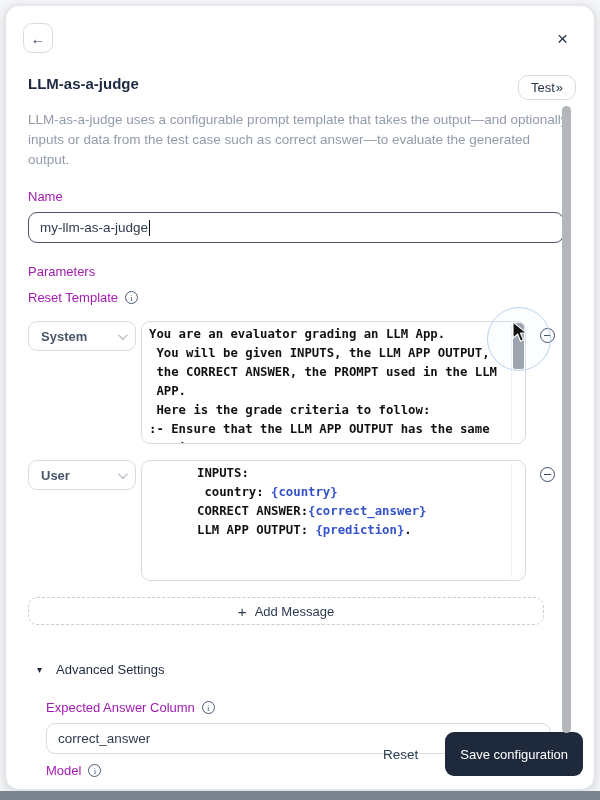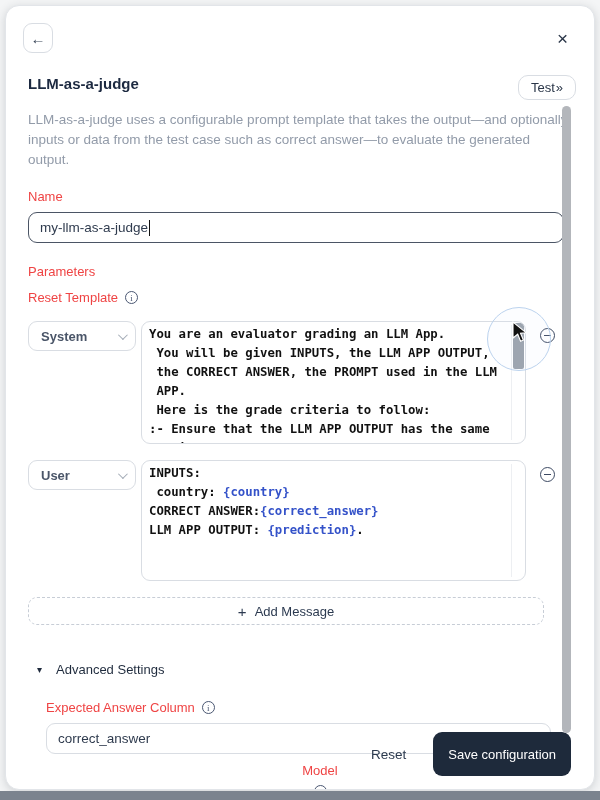--- a/index.html
+++ b/index.html
@@ -58,21 +58,21 @@
     margin-left:auto;display:flex;align-items:center;gap:1px;
     border:1px solid var(--border-grey);border-radius:10px;background:#fff;
     padding:4px 12px;font-size:13px;color:#2a3648;cursor:pointer;
   }
   .desc{
     margin-top:10px;width:545px;
     font-size:13.5px;line-height:20px;color:var(--desc-grey);
   }
   .field-label{
     display:flex;align-items:center;gap:7px;
-    font-size:13px;color:#ef4444;
+    font-size:13px;color:#a21caf;
   }
   .name-label{margin-top:19px;}
   .text-input{
     margin-top:8px;height:31px;width:536px;
     border:1px solid var(--border-grey);border-radius:9px;
     display:flex;align-items:center;padding:0 11px;
     font-size:13.5px;color:#2f3b4e;background:#fff;
   }
   .name-input{border-color:#4b5565;}
   .caret{display:inline-block;width:1px;height:16px;background:#111;margin-left:1px;}
@@ -94,21 +94,21 @@
   .chevron-down{
     width:7px;height:7px;border-right:1.5px solid #a3abb6;border-bottom:1.5px solid #a3abb6;
     transform:rotate(45deg) translateY(-2px);
   }
   .ta-wrap{
     position:relative;margin-left:5px;width:385px;
     border:1px solid var(--border-grey);border-radius:9px;background:#fff;
     overflow:hidden;
   }
   .ta-sys{height:123px;}
-  .ta-user{height:121px;}
+  .ta-user{height:121px;padding-left:48px;}
   .ta-text{
     padding:3px 16px 0 7px;
     font-family:"DejaVu Sans Mono",monospace;
     font-size:12.3px;line-height:19px;color:#111;
     white-space:pre;overflow:hidden;height:100%;
   }
   .ta-track{position:absolute;right:13px;top:3px;bottom:3px;width:1px;background:#edeff2;}
   .ta-thumb{
     position:absolute;right:1px;top:1px;width:11px;height:46px;
     background:#99a1aa;border-radius:2px;cursor:pointer;
@@ -131,24 +131,24 @@
   .add-plus{font-size:15px;color:#2c3a50;}
   .advanced-toggle{
     margin-top:37px;margin-left:9px;display:flex;align-items:center;gap:14px;
     background:none;border:none;cursor:pointer;
     font-size:13px;font-weight:500;color:#1f2b3d;font-family:"Liberation Sans",sans-serif;
   }
   .triangle-down{font-size:10px;color:#1f2b3d;}
   .advanced-section{margin-left:18px;}
   .expected-label{margin-top:23px;}
   .expected-input{width:505px;border-color:var(--border-grey);}
-  .model-label{margin-top:9px;flex-direction:column;}
+  .model-label{margin-top:9px;}
   
   .modal-footer{
-    position:absolute;right:23px;bottom:13px;
+    position:absolute;right:11px;bottom:13px;
     display:flex;align-items:center;gap:27px;
   }
   .reset-btn{
     background:none;border:none;cursor:pointer;
     font-size:13.5px;color:#2c3a4e;font-family:"Liberation Sans",sans-serif;
   }
   .save-btn{
     background:var(--save-bg);color:#fff;border:none;border-radius:9px;
     height:44px;padding:0 15px;font-size:13px;cursor:pointer;
     font-family:"Liberation Sans",sans-serif;

